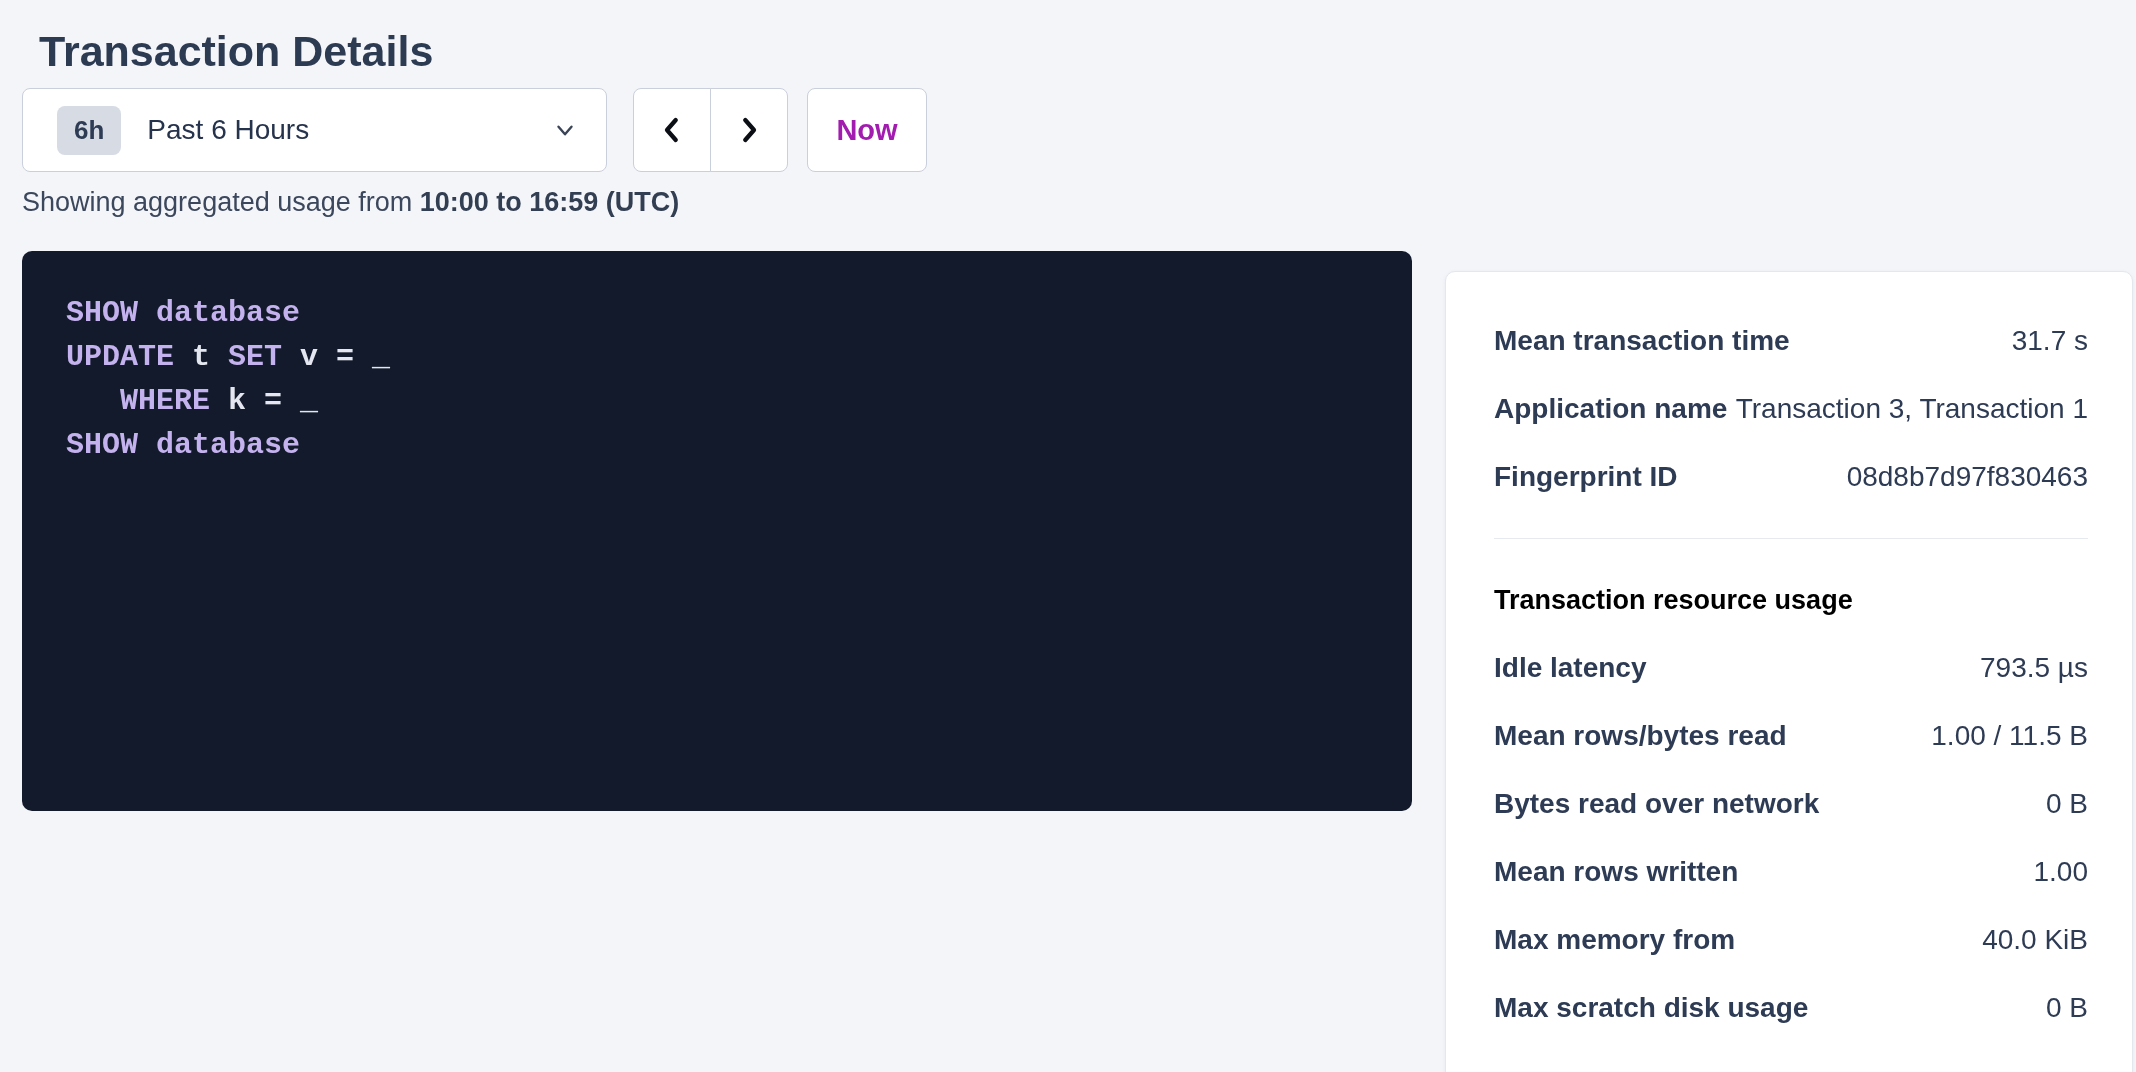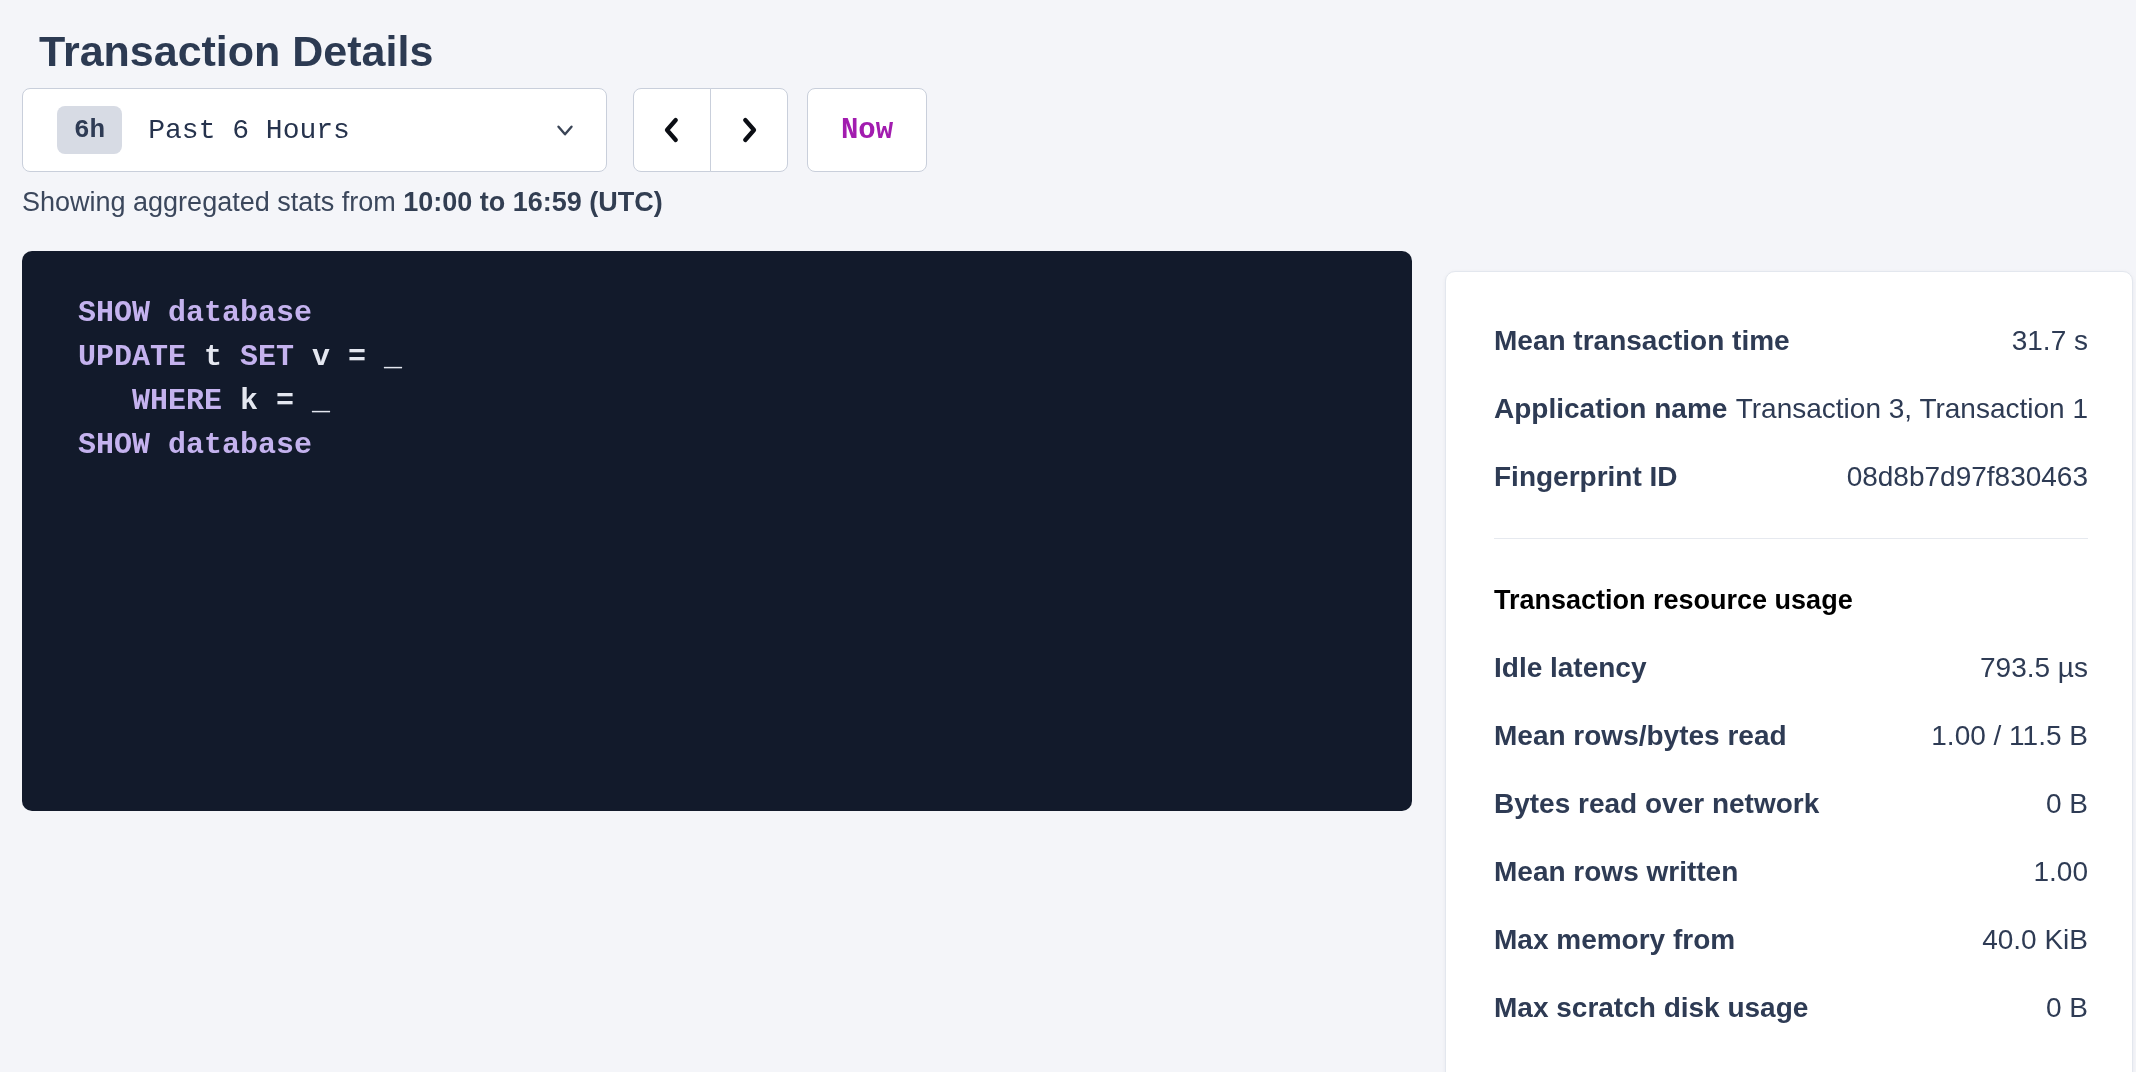--- a/index.html
+++ b/index.html
@@ -11,21 +11,21 @@
     overflow:hidden;
   }
   .page{padding:26px 0 0 22px;box-sizing:border-box;}
 
   .page-title{
     margin:0 0 0 17px;
     font-size:43px;line-height:50px;font-weight:700;color:#2c3a52;
   }
 
   
-  .controls{display:flex;align-items:center;margin-top:12px;font-family:Liberation Mono, monospace;}
+  .controls{display:flex;align-items:center;margin-top:12px;}
   .time-select{
     width:585px;height:84px;box-sizing:border-box;
     background:#ffffff;border:1px solid #c9cfdb;border-radius:8px;
     display:flex;align-items:center;padding:0 28px 0 34px;
     cursor:pointer;
   }
   .range-badge{
     background:#d7dbe4;border-radius:8px;
     font-weight:700;font-size:26px;color:#2e3b54;
     padding:9px 17px;
@@ -53,21 +53,21 @@
 
   .caption{margin-top:14px;font-size:27px;line-height:32px;color:#3b475c;}
   .caption b{font-weight:700;color:#323e52;}
 
   
   .main{display:flex;align-items:flex-start;margin-top:33px;}
 
   .sql-box{
     width:1390px;height:560px;box-sizing:border-box;
     background:#121a2b;border-radius:10px;
-    padding:40px 56px;
+    padding:40px 44px;
     font-family:"Liberation Mono","DejaVu Sans Mono",monospace;
     font-size:30px;line-height:44px;
     white-space:pre;
   }
   .code-line{white-space:pre;}
   .kw{color:#c4b2ee;font-weight:700;}
   .plain{color:#e4e7f0;font-weight:700;}
 
   .details-card{
     width:688px;box-sizing:border-box;margin-left:33px;
@@ -114,21 +114,21 @@
       <button class="nav-btn next">
         <svg viewBox="0 0 24 24" fill="none">
           <polyline points="9,4 16,12 9,20" stroke="#0b0e14" stroke-width="3.4" stroke-linecap="round" stroke-linejoin="round"></polyline>
         </svg>
       </button>
     </div>
 
     <button class="now-btn">Now</button>
   </div>
 
-  <div class="caption"><span>Showing aggregated stats from </span><b>10:00 to 16:59 (UTC)</b></div>
+  <div class="caption"><span>Showing aggregated usage from </span><b>10:00 to 16:59 (UTC)</b></div>
 
   <div class="main">
 
     <div class="sql-box"><div class="code-line"><span class="kw">SHOW database</span></div><div class="code-line"><span class="kw">UPDATE</span><span class="plain"> t </span><span class="kw">SET</span><span class="plain"> v = _</span></div><div class="code-line"><span class="plain">   </span><span class="kw">WHERE</span><span class="plain"> k = _</span></div><div class="code-line"><span class="kw">SHOW database</span></div></div>
 
     <div class="details-card">
       <div>
           <div class="stat-row">
             <span class="stat-label">Mean transaction time</span>
             <span class="stat-value">31.7 s</span>

